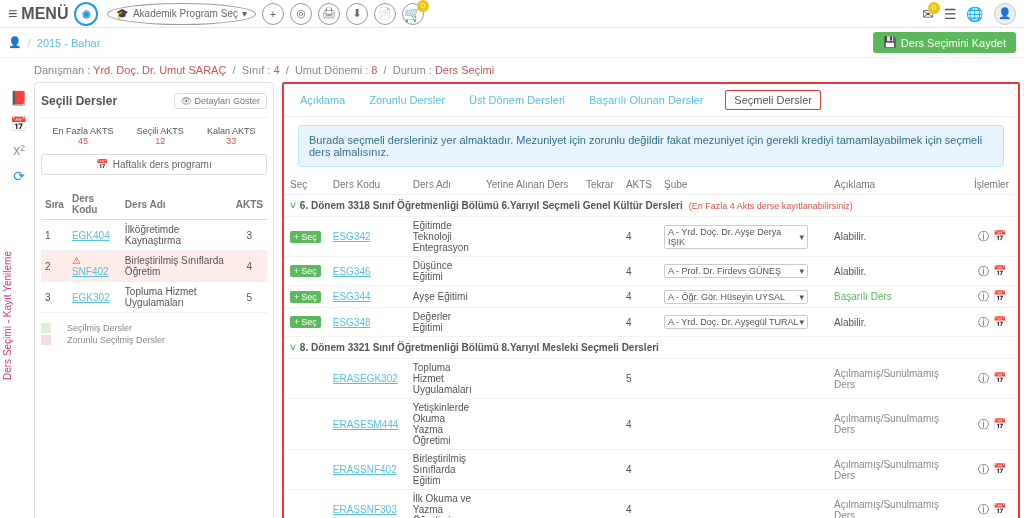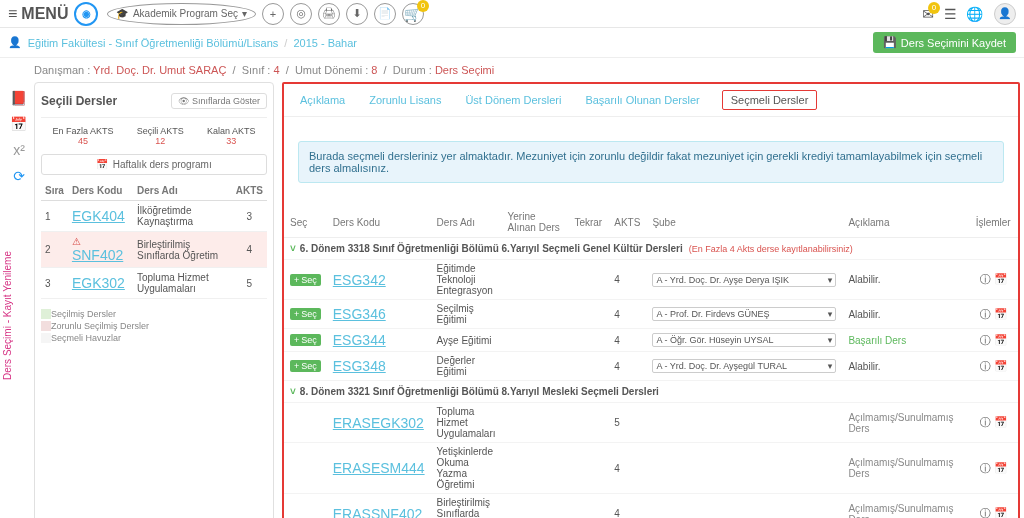--- a/index.html
+++ b/index.html
@@ -26,43 +26,43 @@
 .leftcol span { font-size: 14px; }
 
 .side-tab { position: absolute; left: 2px; top: 380px; transform: rotate(-90deg); transform-origin: left top; color: #d63384; font-size: 10px; white-space: nowrap; }
 
 .panel-left { width: 240px; border: 1px solid #e0e0e0; border-radius: 4px; padding: 6px; margin-right: 8px; }
 .panel-head { display: flex; align-items: center; justify-content: space-between; padding: 4px 0 8px; border-bottom: 1px solid #eee; font-size: 12px; font-weight: 600; }
 .detail-btn { border: 1px solid #ddd; border-radius: 3px; padding: 2px 6px; font-size: 9px; color: #777; background: #fff; }
 .akts-row { display: flex; justify-content: space-around; padding: 8px 0; font-size: 9px; text-align: center; }
 .akts-row .num { color: #d9534f; display: block; }
 .schedule-btn { width: 100%; border: 1px solid #ddd; border-radius: 3px; padding: 4px; font-size: 10px; color: #666; background: #fff; display: flex; align-items: center; justify-content: center; gap: 4px; }
-.table-sm { width: 100%; border-collapse: collapse; margin-top: 6px; font-size: 10px; }
+.table-sm { width: 100%; border-collapse: collapse; margin-top: 14px; font-size: 10px; }
 .table-sm th { text-align: left; padding: 4px; border-bottom: 1px solid #ddd; color: #777; }
 .table-sm td { padding: 4px; border-bottom: 1px solid #f0f0f0; }
 .table-sm tr.warn { background: #fdecea; }
-.code-link { color: #5bc0de; text-decoration: underline; font-size: 14px; }
+.code-link { color: #5bc0de; text-decoration: underline; font-size: 10px; }
 .legend { margin-top: 10px; font-size: 9px; color: #888; }
-.legend div { display: flex; align-items: center; gap: 0; margin-bottom: 2px; }
+.legend div { display: flex; align-items: center; gap: 16px; margin-bottom: 2px; }
 .sq { width: 10px; height: 10px; display: inline-block; }
 .sq.g { background: #dff0d8; } .sq.r { background: #f2dede; } .sq.b { background: #f5f5f5; }
 
 .panel-right { flex: 1; border: 2px solid #e53935; border-radius: 2px; padding: 0; overflow: hidden; }
 .tabs { display: flex; gap: 20px; padding: 6px 14px; font-size: 11px; color: #5bc0de; border-bottom: 1px solid #eee; }
 .tabs span { padding: 4px 2px; cursor: pointer; }
 .tabs span.active { color: #555; border: 1px solid #e53935; padding: 3px 8px; border-radius: 2px; }
-.info-box { margin: 24px 14px; background: #e8f4fb; border: 1px solid #bce8f1; color: #31708f; padding: 8px 10px; border-radius: 3px; font-size: 11px; }
+.info-box { margin: 8px 14px; background: #e8f4fb; border: 1px solid #bce8f1; color: #31708f; padding: 8px 10px; border-radius: 3px; font-size: 11px; }
 .main-table { width: 100%; border-collapse: collapse; font-size: 10px; }
 .main-table th { text-align: left; padding: 4px 6px; color: #777; font-weight: normal; border-bottom: 1px solid #eee; }
 .main-table td { padding: 3px 6px; border-bottom: 1px solid #f3f3f3; vertical-align: middle; }
 .group-row td { background: #fff; color: #555; font-weight: 600; padding: 5px 6px; }
 .group-row .hint { color: #d9534f; font-weight: normal; font-size: 9px; margin-left: 6px; }
 .chev { color: #5cb85c; margin-right: 4px; }
 .sec-btn { background: #5cb85c; color: #fff; border-radius: 2px; padding: 1px 4px; font-size: 9px; display: inline-flex; align-items: center; gap: 2px; }
-.sel { border: 1px solid #ccc; border-radius: 2px; padding: 1px 3px; font-size: 9px; background: #fff; width: 184px; display: flex; justify-content: space-between; align-items: center; }
+.sel { border: 1px solid #ccc; border-radius: 2px; padding: 1px 3px; font-size: 9px; background: #fff; width: 144px; display: flex; justify-content: space-between; align-items: center; }
 .icn { color: #555; font-size: 11px; margin-left: 4px; }
 .text-muted { color: #888; }
 .text-green { color: #5cb85c; }
 </style>
 </head>
 <body>
 
 <div class="topbar">
   <div class="menu-btn">
     <span>≡</span>
@@ -98,21 +98,20 @@
     <span style="font-size:14px;">☰</span>
     <span style="font-size:14px;">🌐</span>
     <div class="avatar">
         <span>👤</span>
       </div>
   </div>
 </div>
 
 <div class="subheader">
   <span style="color:#999;">👤</span>
-  <a>Eğitim Fakültesi - Sınıf Öğretmenliği Bölümü/Lisans</a>
   <span class="sep">/</span>
   <a>2015 - Bahar</a>
   <div class="save-btn">
     <span>💾</span>
     <span>Ders Seçimini Kaydet</span>
   </div>
 </div>
 
 <div class="advisor-row">
   <span>Danışman :</span>
@@ -134,21 +133,21 @@
     <span>📅</span>
     <span>x²</span>
     <span style="color:#2196f3;">⟳</span>
   </div>
 
   <div class="panel-left">
     <div class="panel-head">
       <span>Seçili Dersler</span>
       <button class="detail-btn">
         <span>👁</span>
-        <span>Sınıflarda Göster</span>
+        <span>Detayları Göster</span>
       </button>
     </div>
     <div class="akts-row">
       <div><span>En Fazla AKTS</span><span class="num">45</span></div>
       <div><span>Seçili AKTS</span><span class="num">12</span></div>
       <div><span>Kalan AKTS</span><span class="num">33</span></div>
     </div>
     <button class="schedule-btn">
       <span>📅</span>
       <span>Haftalık ders programı</span>
@@ -185,31 +184,27 @@
     </table>
     <div class="legend">
       <div>
           <span class="sq g"></span>
           <span>Seçilmiş Dersler</span>
         </div>
       <div>
           <span class="sq r"></span>
           <span>Zorunlu Seçilmiş Dersler</span>
         </div>
-      <div>
-          <span class="sq b"></span>
-          <span>Seçmeli Havuzlar</span>
-        </div>
     </div>
   </div>
 
   <div class="panel-right">
     <div class="tabs">
       <span>Açıklama</span>
-      <span>Zorunlu Lisans</span>
+      <span>Zorunlu Dersler</span>
       <span>Üst Dönem Dersleri</span>
       <span>Başarılı Olunan Dersler</span>
       <span class="active">Seçmeli Dersler</span>
     </div>
     <div class="info-box">Burada seçmeli dersleriniz yer almaktadır. Mezuniyet için zorunlu değildir fakat mezuniyet için gerekli krediyi tamamlayabilmek için seçmeli ders almalısınız.</div>
     <table class="main-table">
       <thead>
           <tr>
         <th style="width:40px">Seç</th>
         <th style="width:80px">Ders Kodu</th>
@@ -238,21 +233,21 @@
                 <span>A - Yrd. Doç. Dr. Ayşe Derya IŞIK</span>
                 <span>▾</span>
               </div>
             </td>
     <td class="">Alabilir.</td>
     <td><span class="icn">ⓘ</span><span class="icn">📅</span></td>
           </tr>
           <tr>
     <td><span class="sec-btn"><span>+</span>Seç</span></td>
     <td><a class="code-link">ESG346</a></td>
-    <td>Seçilmiş Eğitimi</td>
+    <td>Düşünce Eğitimi</td>
     <td></td>
             <td></td>
     <td>4</td>
     <td>
               <div class="sel">
                 <span>A - Prof. Dr. Firdevs GÜNEŞ</span>
                 <span>▾</span>
               </div>
             </td>
     <td class="">Alabilir.</td>

